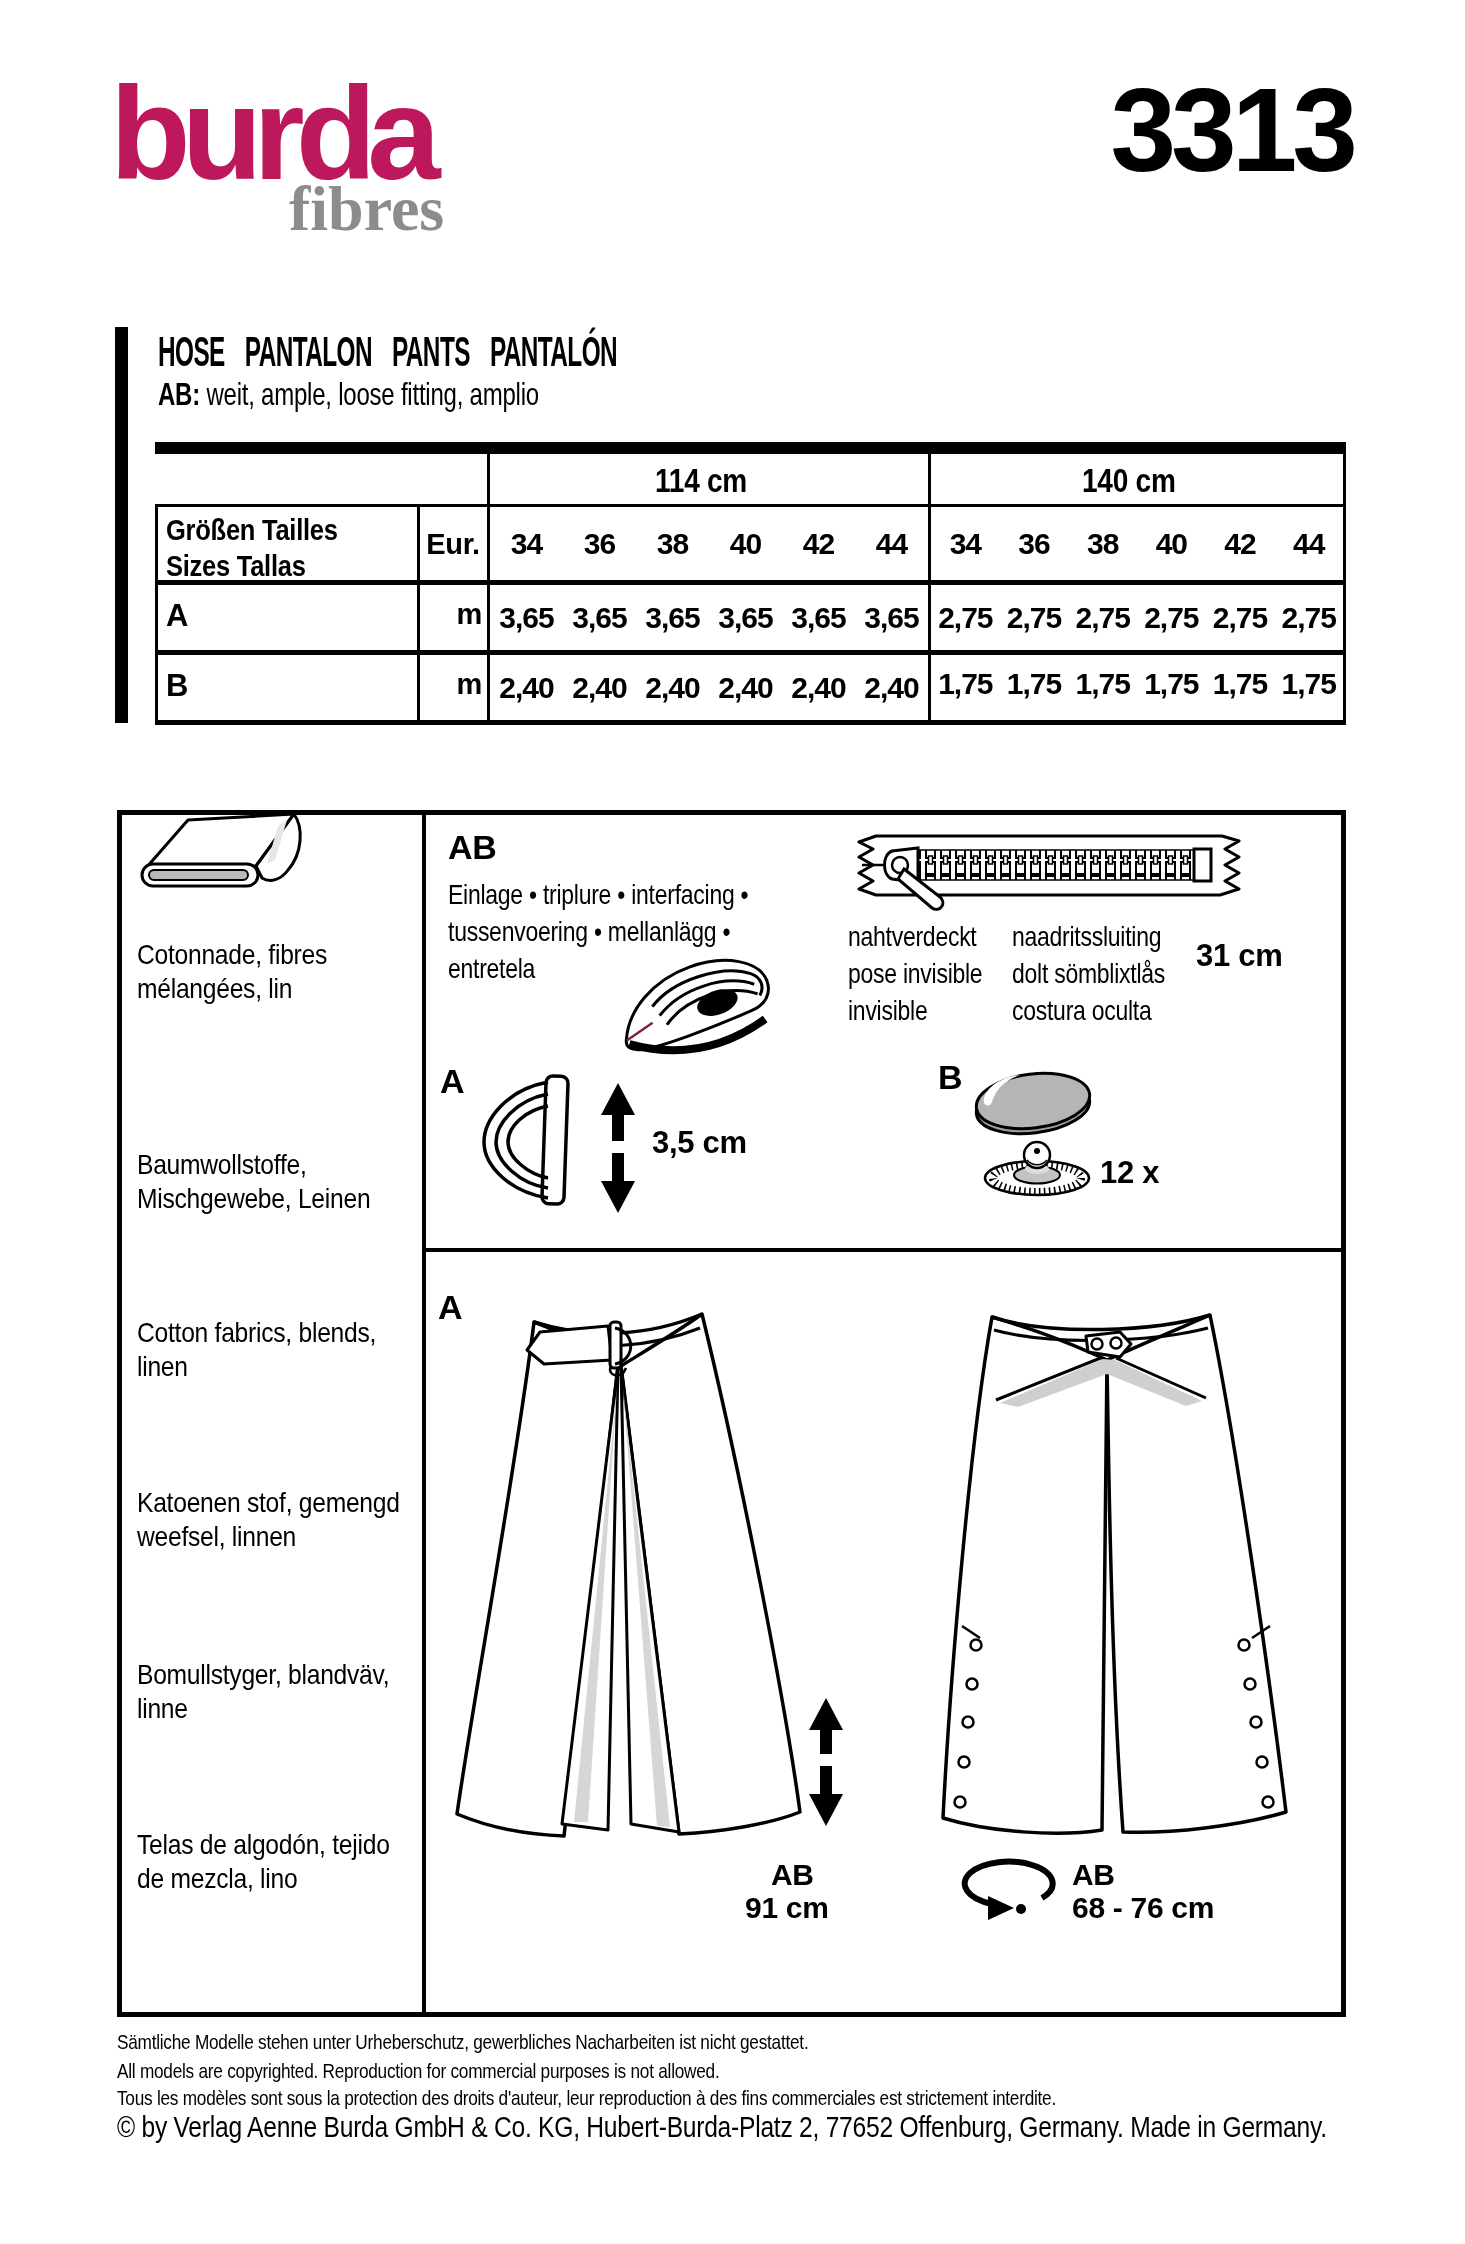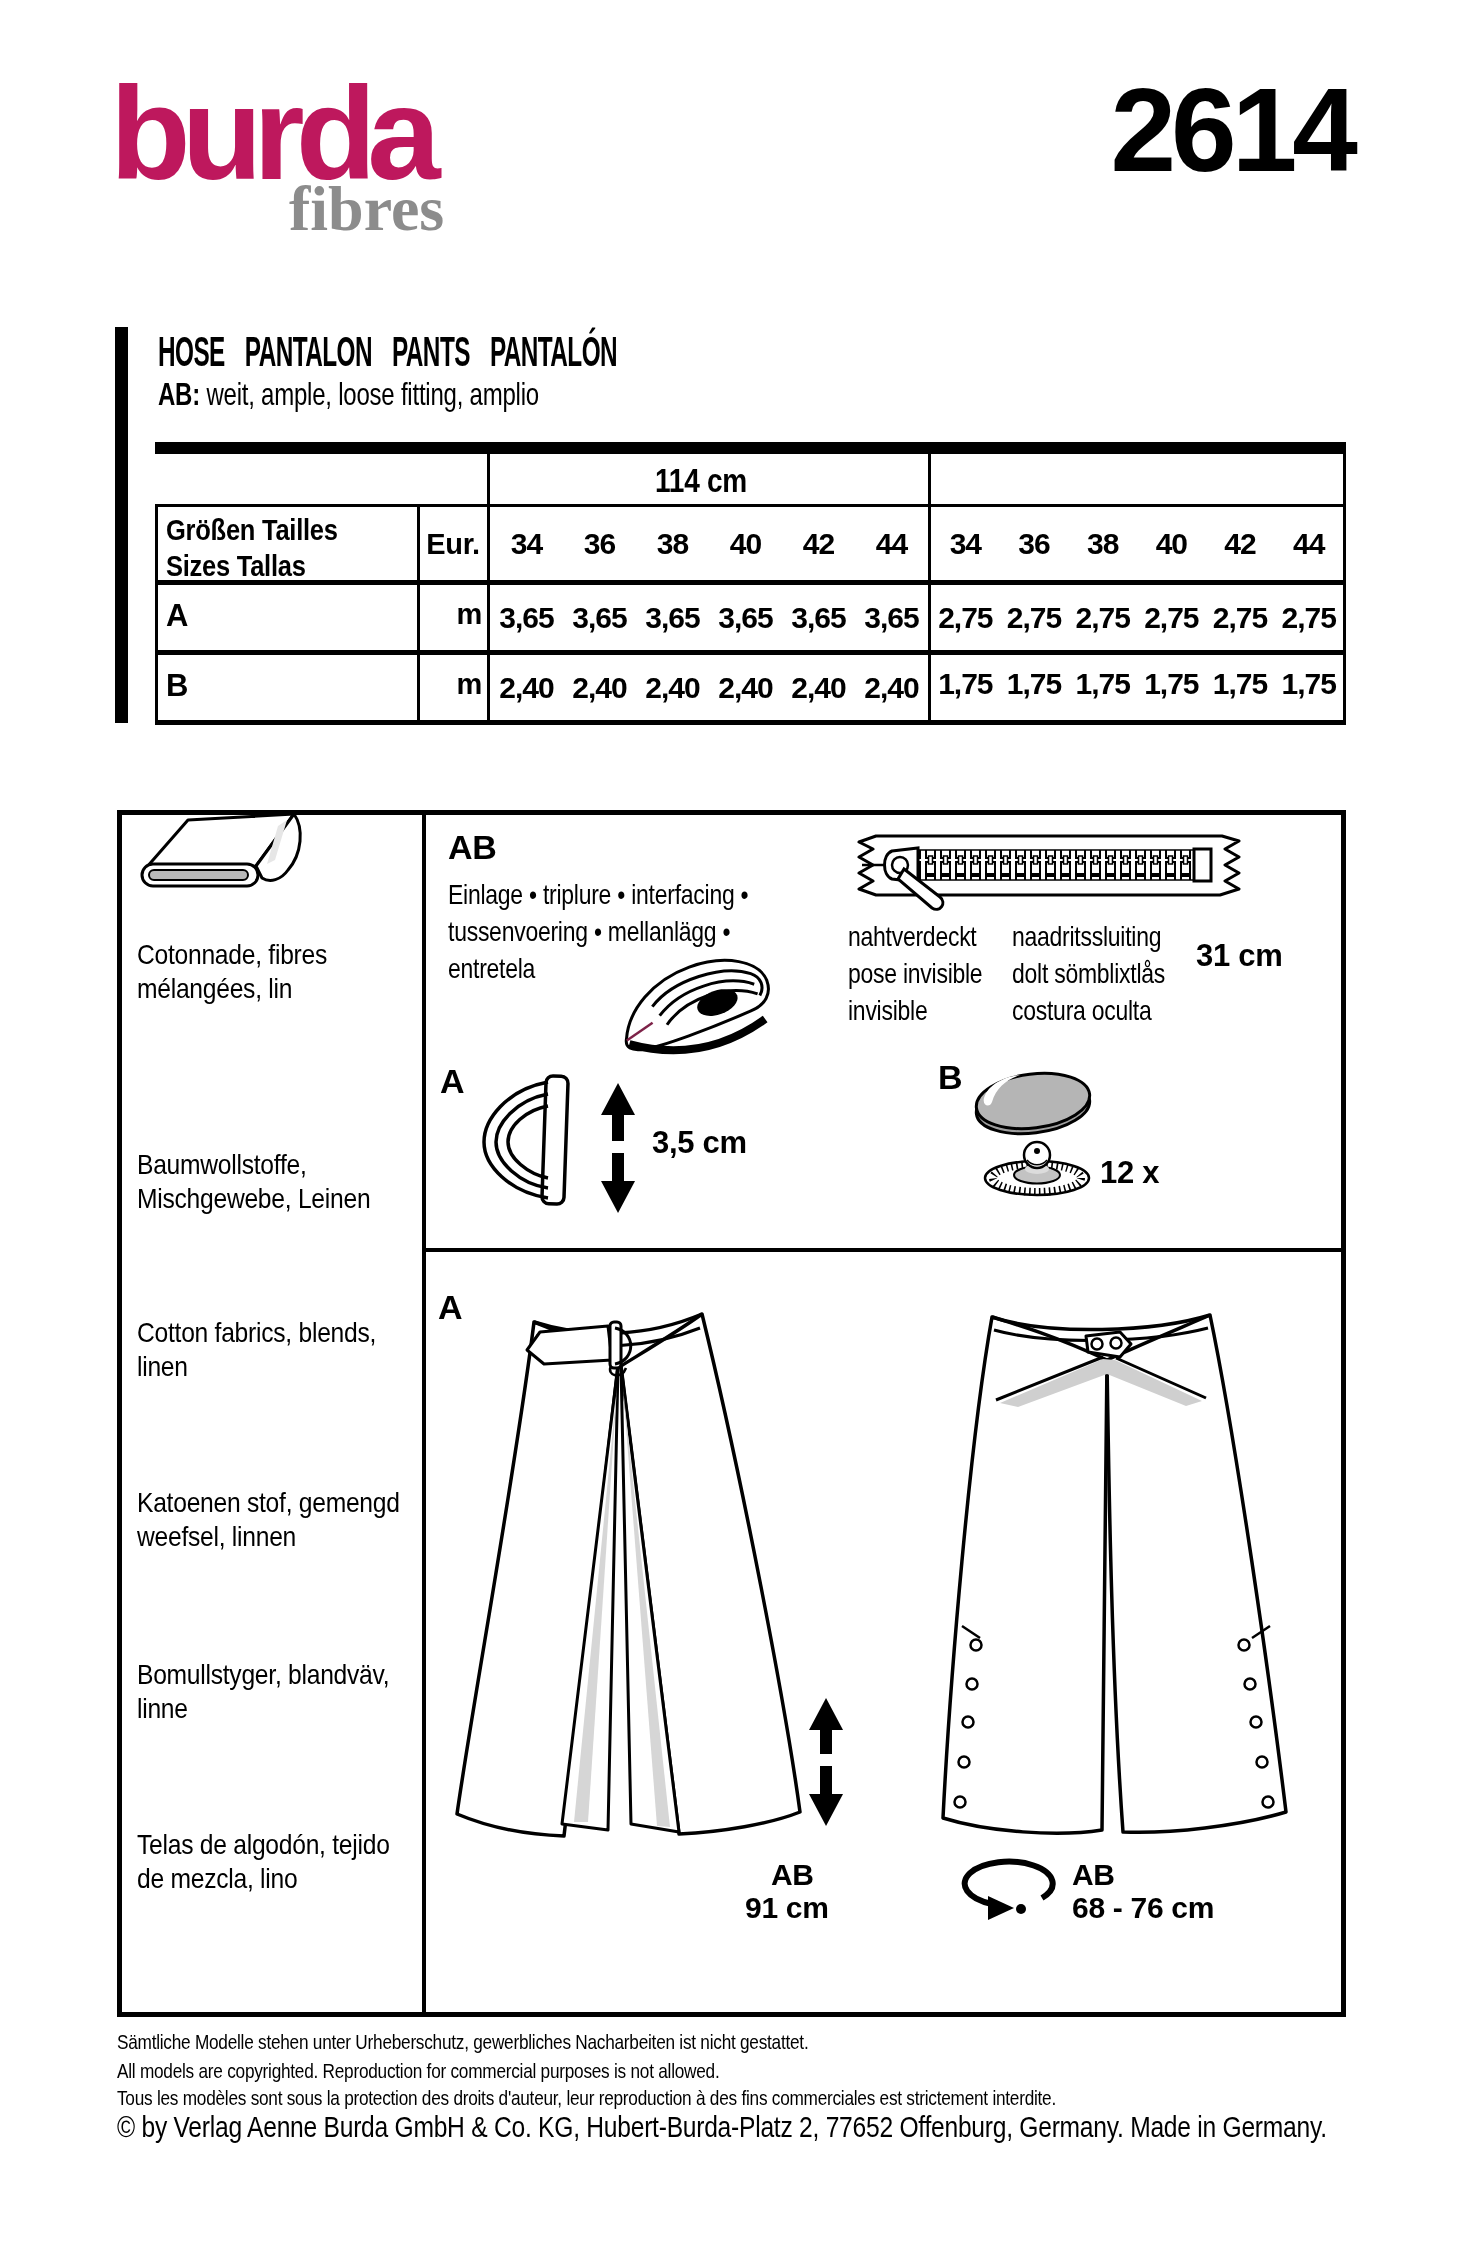--- a/index.html
+++ b/index.html
@@ -48,40 +48,41 @@
   .foot-line{transform:scaleX(.82);transform-origin:0 0;}
   svg{position:absolute;overflow:visible;}
 </style>
 </head>
 <body>
 
 <div id="page">
 
   <div class="brand">burda</div>
   <div class="brand-sub">fibres</div>
-  <div class="patnum">2614</div>
+  <div class="patnum">3313</div>
 
   <div class="line" style="left:115px;top:327px;width:13px;height:396px;"></div>
   <div class="title"><span class="sqz sx58">HOSE PANTALON PANTS PANTALÓN</span></div>
   <div class="subtitle"><span class="sqz sx75"><span class="b">AB:</span><span> weit, ample, loose fitting, amplio</span></span></div>
 
   <div class="line" style="left:155px;top:442px;width:1191px;height:12px;"></div>
 
   <div class="line" style="left:155px;top:504px;width:1191px;height:3px;"></div>
   <div class="line" style="left:155px;top:580px;width:1191px;height:5px;"></div>
   <div class="line" style="left:155px;top:650px;width:1191px;height:5px;"></div>
   <div class="line" style="left:155px;top:720px;width:1191px;height:5px;"></div>
 
   <div class="line" style="left:155px;top:504px;width:3px;height:221px;"></div>
   <div class="line" style="left:417px;top:504px;width:3px;height:221px;"></div>
   <div class="line" style="left:487px;top:454px;width:3px;height:271px;"></div>
   <div class="line" style="left:928px;top:454px;width:3px;height:271px;"></div>
   <div class="line" style="left:1343px;top:454px;width:3px;height:271px;"></div>
 
   <div class="grouphead" style="left:490px;top:462px;width:438px;"><span class="sqz sx85">114 cm</span></div>
+  <div class="grouphead" style="left:931px;top:462px;width:412px;"><span class="sqz sx85">140 cm</span></div>
   <div class="corner">
     <span class="sqz sx85">Größen  Tailles</span><br>
     <span class="sqz sx85">Sizes  Tallas</span>
   </div>
   <div class="eur">
       <span>Eur.</span>
     </div>
   <div class="cells" style="left:490px;top:507px;width:438px;height:74px;">
       <span class="cell">34</span>
       <span class="cell">36</span>

